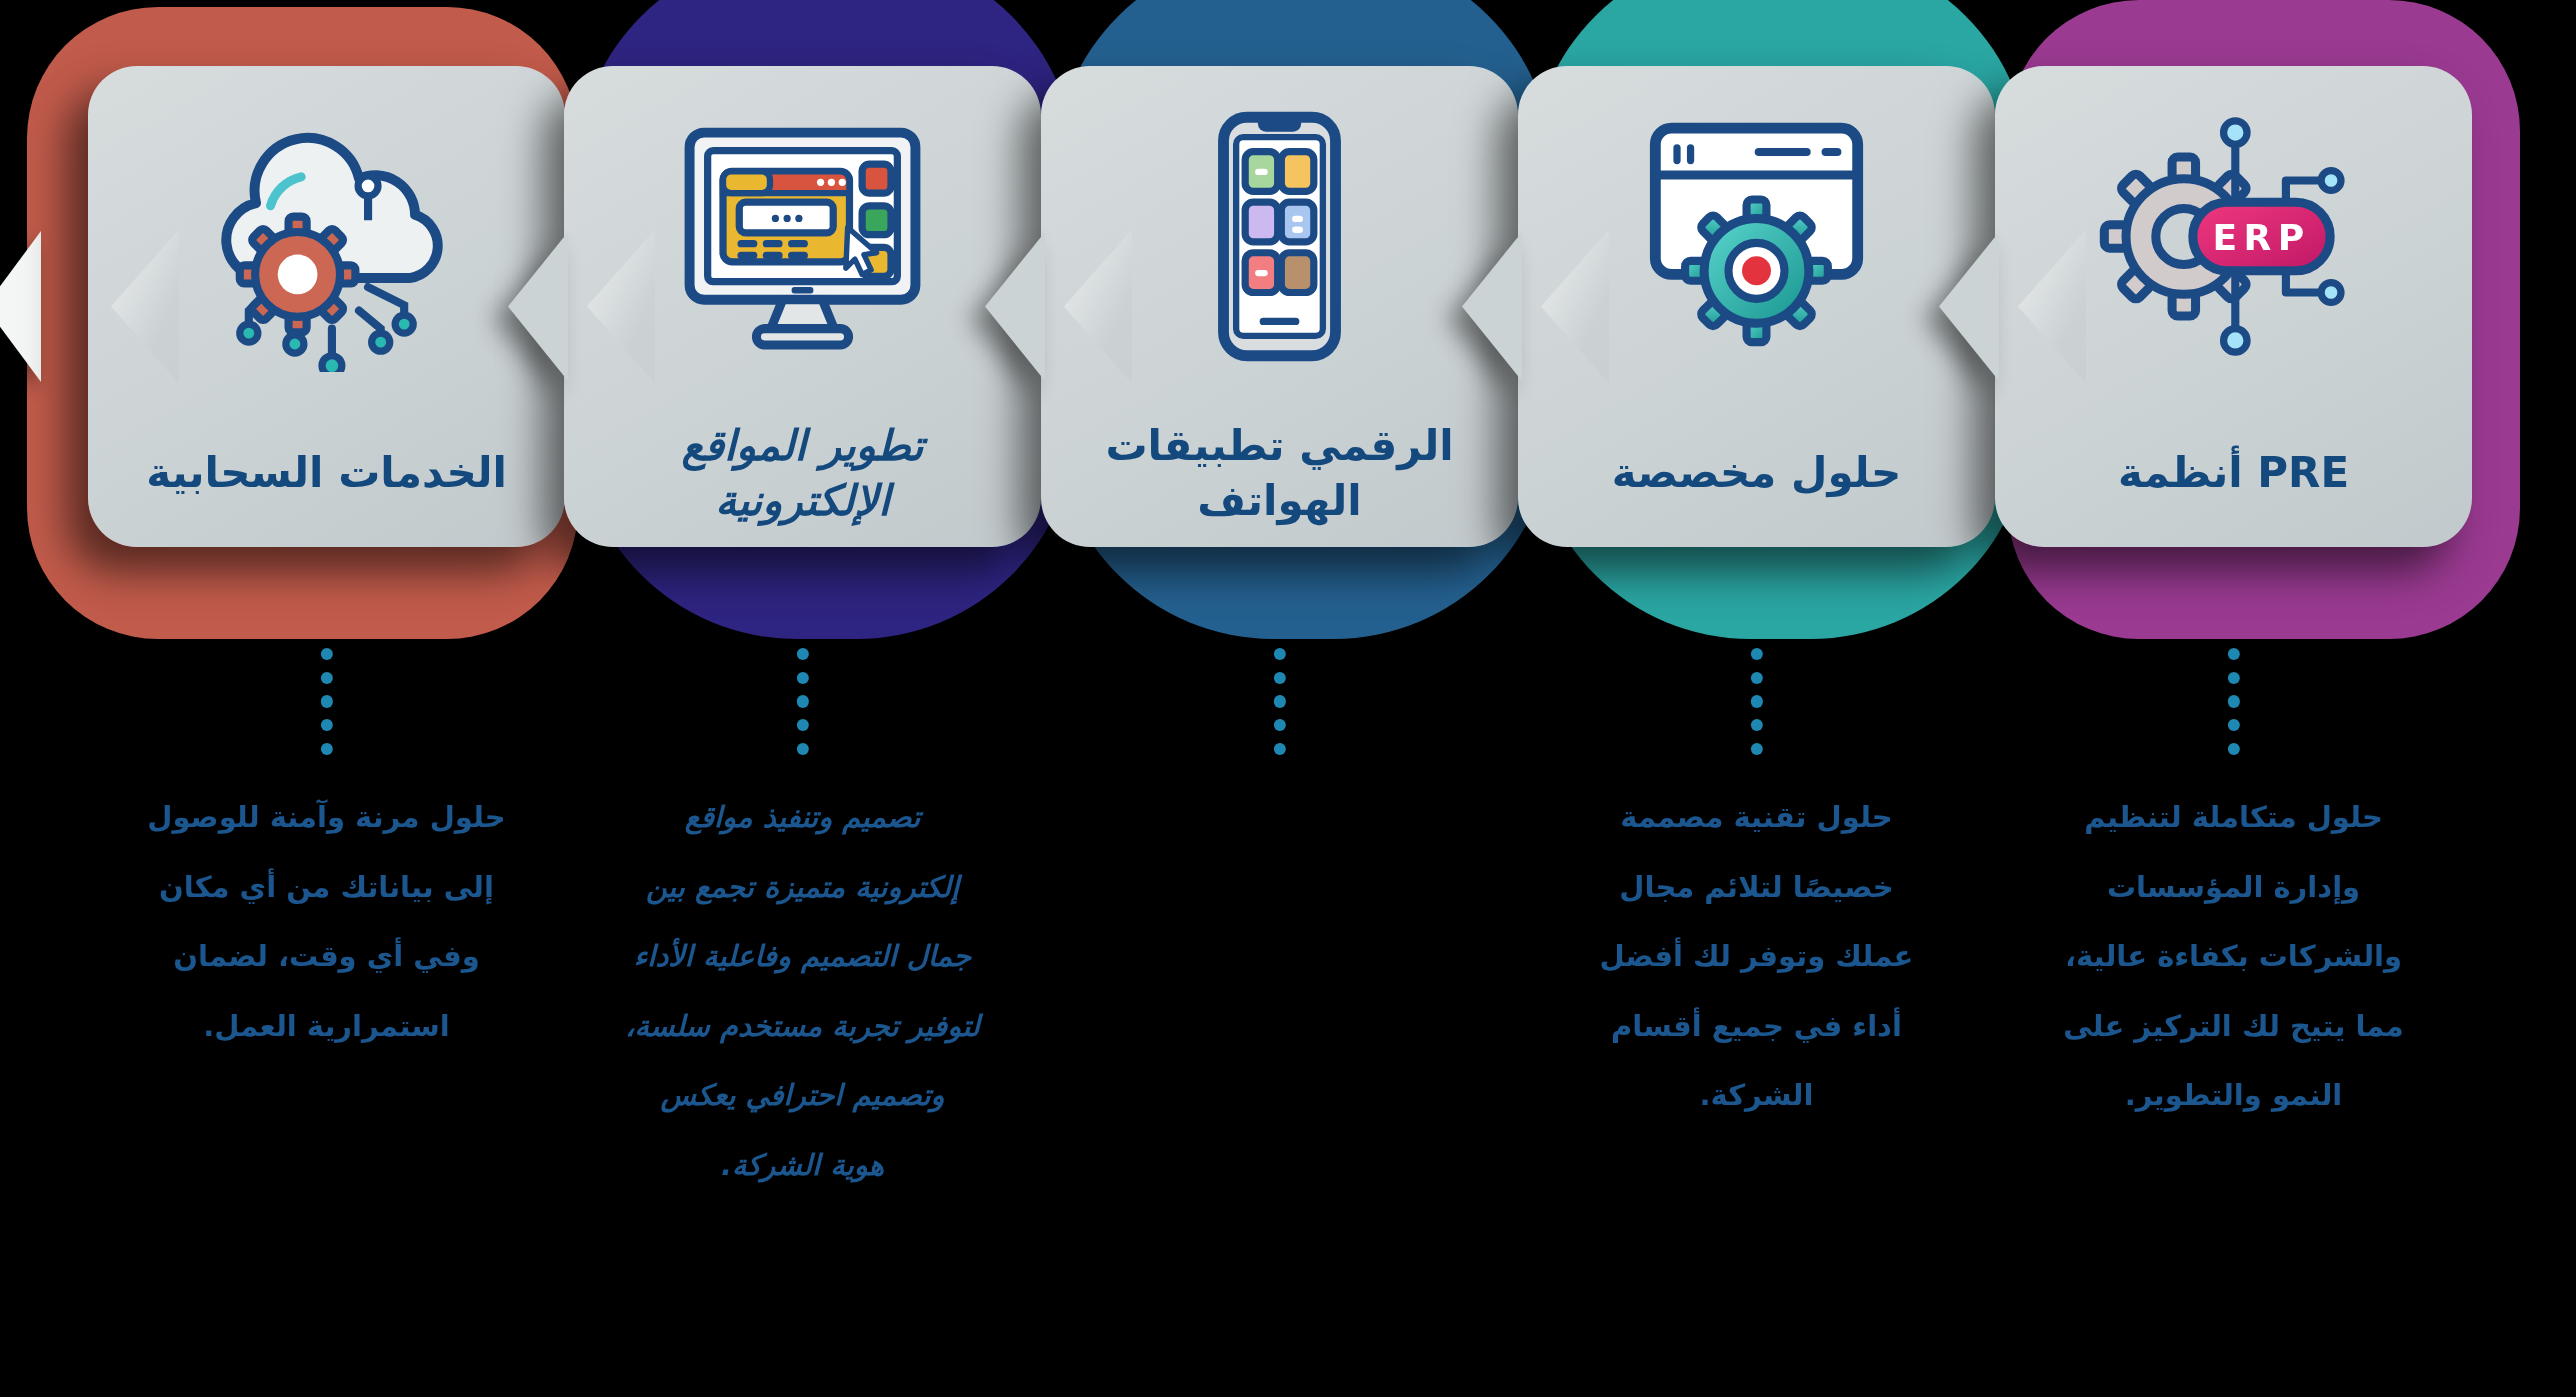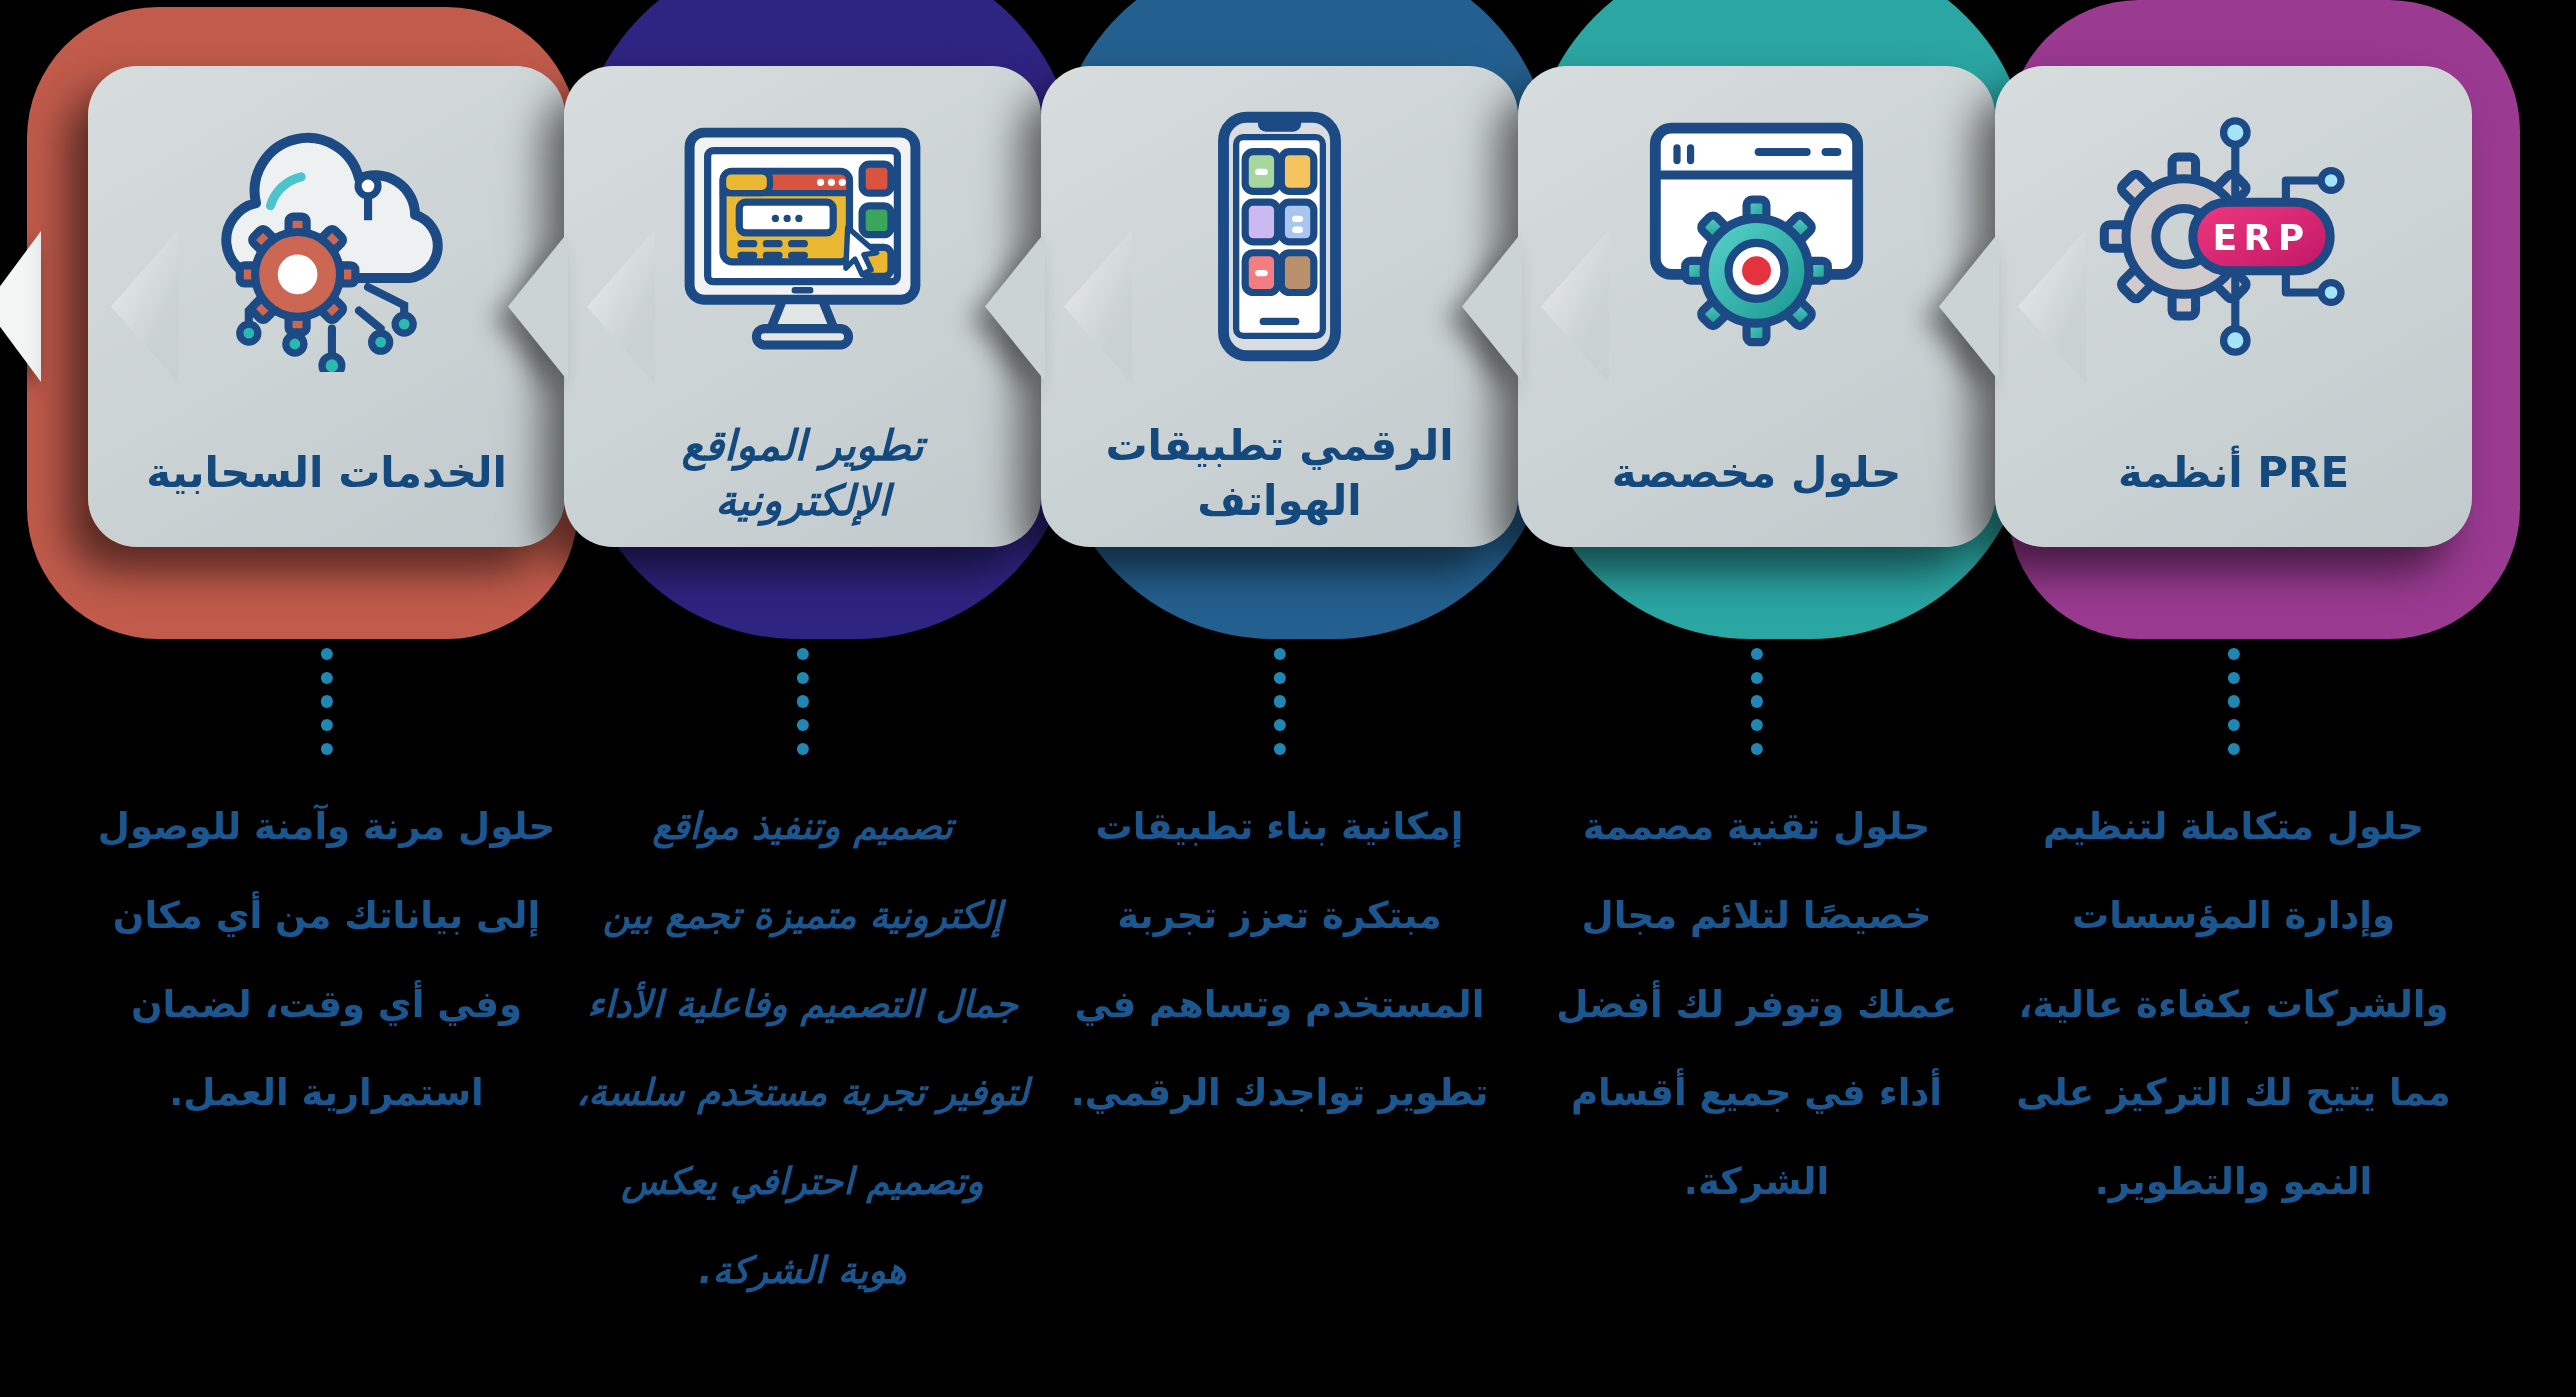--- a/index.html
+++ b/index.html
@@ -57,21 +57,21 @@
   }
   .connector{
     position:absolute;top:648px;left:50%;transform:translateX(-50%);
     display:flex;flex-direction:column;gap:11.4px;
   }
   .dot{width:12.3px;height:12.3px;border-radius:50%;background:var(--dot-color,#1e87b2);}
   .desc{
     position:absolute;top:783px;left:50%;transform:translateX(-50%);
     width:459px;
     color:var(--desc-color,#1b568f);
-    font-size:37px;font-weight:bold;text-align:center;line-height:2.4;
+    font-size:29px;font-weight:bold;text-align:center;line-height:2.4;
     white-space:pre-line;direction:rtl;
   }
   svg{display:block;}
   svg text{font-family:"DejaVu Sans",sans-serif;}
 </style>
 </head>
 <body style="background: rgb(0, 0, 0);">
 
 <div class="stage">
 
@@ -221,24 +221,20 @@
       <div class="title">الرقمي تطبيقات
 الهواتف</div>
     </div>
     <div class="connector">
       <span class="dot"></span>
       <span class="dot"></span>
       <span class="dot"></span>
       <span class="dot"></span>
       <span class="dot"></span>
     </div>
-    <div class="desc">إمكانية بناء تطبيقات
-مبتكرة تعزز تجربة
-المستخدم وتساهم في
-تطوير تواجدك الرقمي.</div>
   </section>
 
   <section class="col col5">
     <div class="backing b5" style="background: rgb(154, 58, 145);"></div>
     <div class="card">
       <div class="arrow-wrap">
           <div class="arrow"></div>
         </div>
       <div class="emboss"></div>
       <div class="icon-box">

